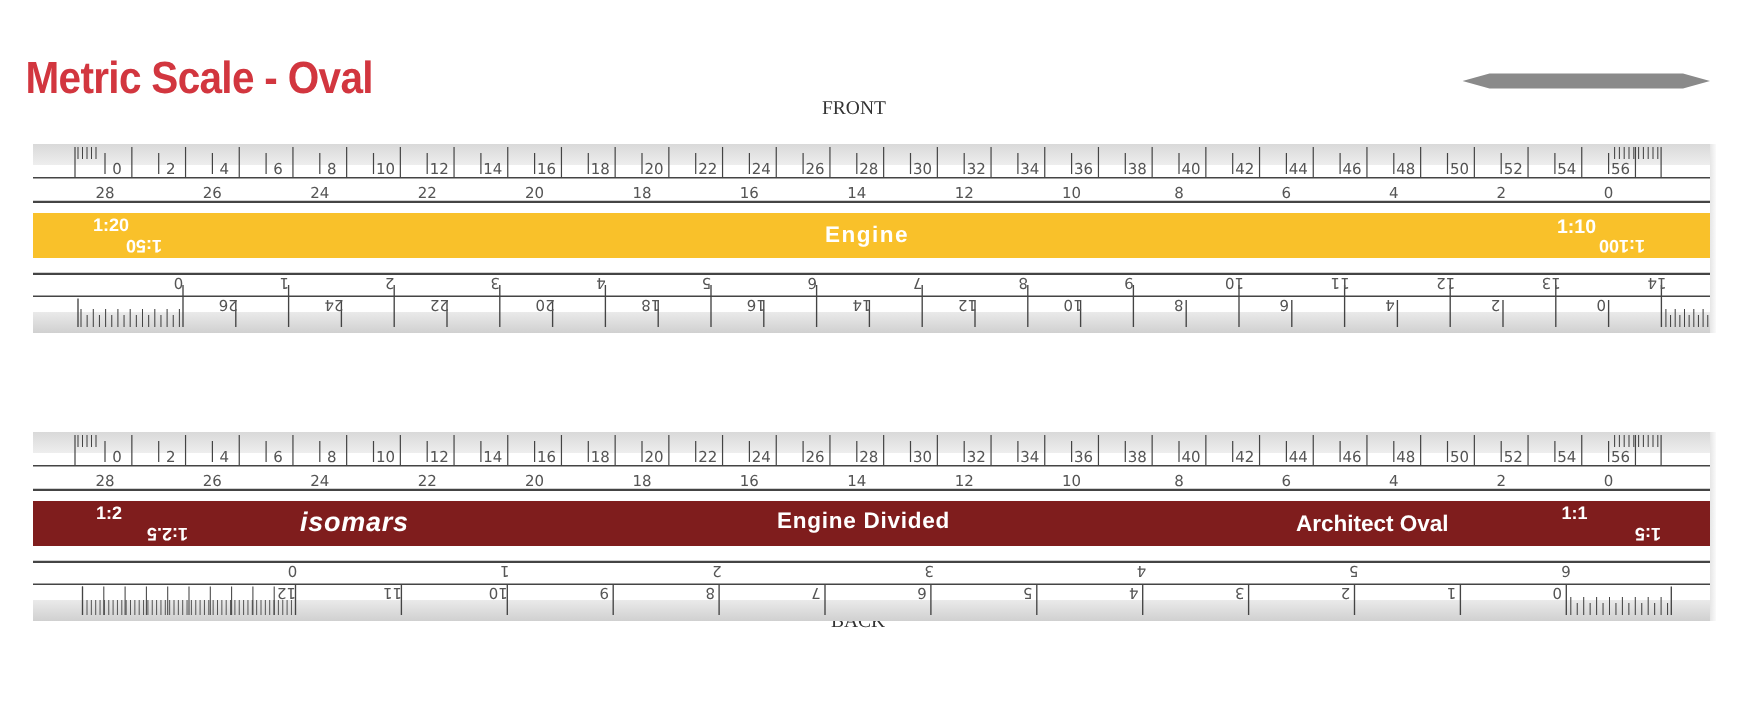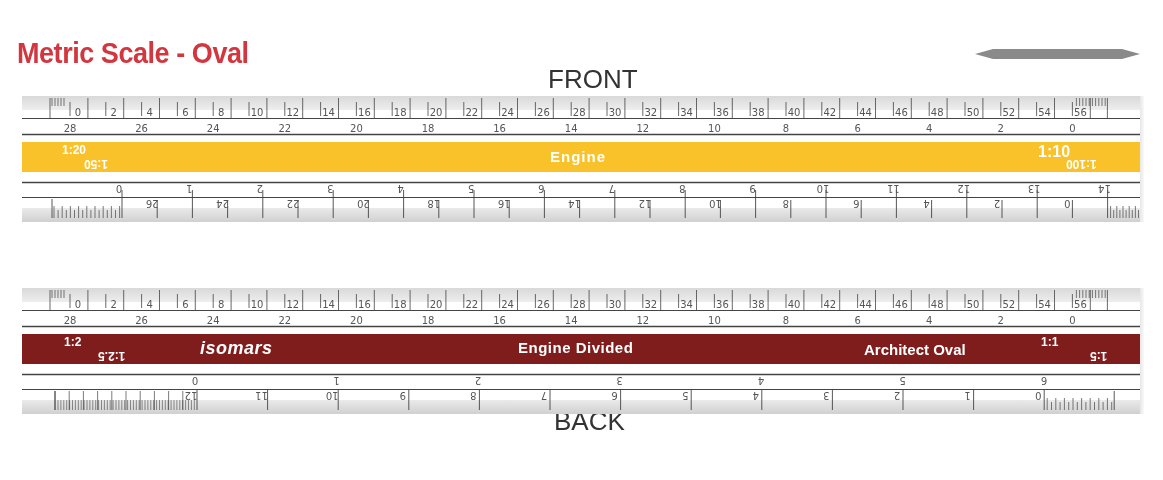--- a/index.html
+++ b/index.html
@@ -1,20 +1,20 @@
 <!DOCTYPE html>
 <html><head>
 <meta charset="utf-8">
 <style>
   html, body { margin:0; padding:0; }
   body { width:1163px; height:480px; background:#ffffff; position:relative; overflow:hidden;
          font-family:"Liberation Sans", sans-serif; }
   .title { position:absolute; left:17px; top:36px; font-size:30px; font-weight:bold; color:#d2363f;
            letter-spacing:-0.5px; transform:scaleX(0.9); transform-origin:left top; }
-  .side-label { position:absolute; font-size:26px; color:#333; font-family:Liberation Sans, sans-serif; }
+  .side-label { position:absolute; font-size:13px; color:#333; font-family:Liberation Serif, serif; }
   .profile { position:absolute; left:975px; top:48px; width:165px; height:12px; }
   .ruler { position:absolute; left:22px; width:1118px; height:126px; background:#fff; }
   .ruler .topface { position:absolute; left:0; right:0; top:0; height:14px; background:linear-gradient(#d9d9d9,#eeeeee); }
   .ruler .botface { position:absolute; left:0; right:0; bottom:0; height:14px; background:linear-gradient(#eaeaea,#d0d0d0); }
   .ruler .edge { position:absolute; right:-4px; top:0; bottom:0; width:4px; background:linear-gradient(90deg,#e6e6e6,#fafafa); }
   .ruler svg { position:absolute; left:0; top:0; }
   .band { position:absolute; left:0; right:0; top:46px; height:30px; }
   .band .lbl { position:absolute; font-weight:bold; color:#fff; }
   .flip { transform:rotate(180deg); display:inline-block; }
   .tick-num { font-family:"DejaVu Sans", sans-serif; font-size:10px; fill:#555; }
@@ -247,21 +247,21 @@
       <line x1="1119.6000000000001" y1="110" x2="1119.6000000000001" y2="122" stroke="#444444" stroke-width="0.7"></line>
       <line x1="1122.7" y1="114" x2="1122.7" y2="122" stroke="#444444" stroke-width="0.7"></line>
       <line x1="1125.8000000000002" y1="110" x2="1125.8000000000002" y2="122" stroke="#444444" stroke-width="0.7"></line>
       <line x1="1128.9" y1="114" x2="1128.9" y2="122" stroke="#444444" stroke-width="0.7"></line>
       <line x1="1133.6000000000001" y1="103" x2="1133.6000000000001" y2="122" stroke="#444444" stroke-width="0.9"></line>
     </svg>
   <div class="band" style="background:#f9c12a;">
     <span class="lbl" style="left:40px;top:1px;font-size:12px;">1:20</span>
     <span class="lbl flip" style="left:62px;top:15px;font-size:12px;position:absolute;">1:50</span>
     <span class="lbl" style="left:528px;top:6px;font-size:15px;letter-spacing:1px;">Engine</span>
-    <span class="lbl" style="left:1016px;top:1px;font-size:16px;">1:10</span>
+    <span class="lbl" style="left:1016px;top:1px;font-size:13px;">1:10</span>
     <span class="lbl flip" style="left:1044px;top:15px;font-size:12px;position:absolute;">1:100</span>
   </div>
 </div>
 
 <div class="ruler" id="back-ruler" style="top:288px;">
   <div class="topface"></div>
   <div class="botface"></div>
   <div class="edge"></div>
   <svg id="back-svg" width="1118" height="126">
       <line x1="0" y1="22.5" x2="1118" y2="22.5" stroke="#444444" stroke-width="1"></line>

